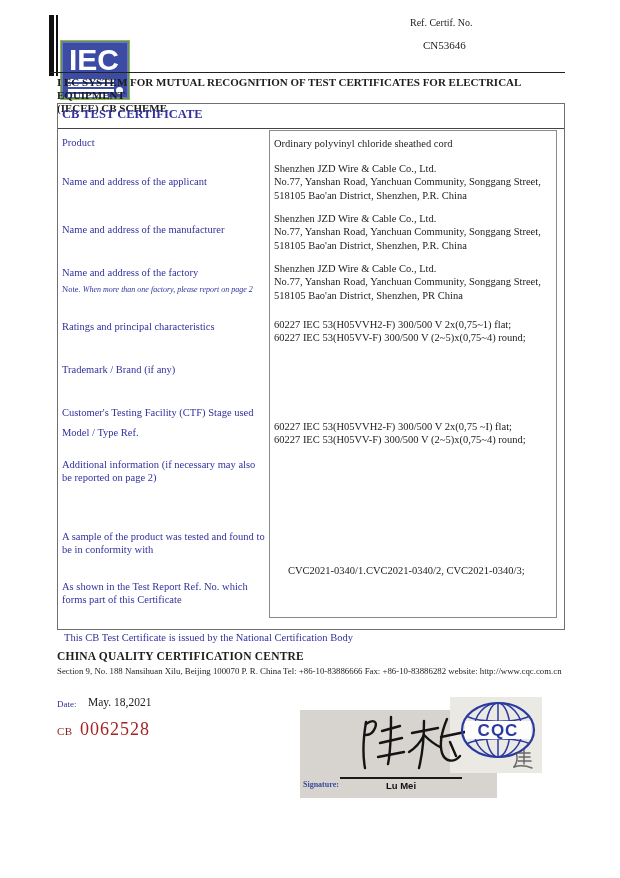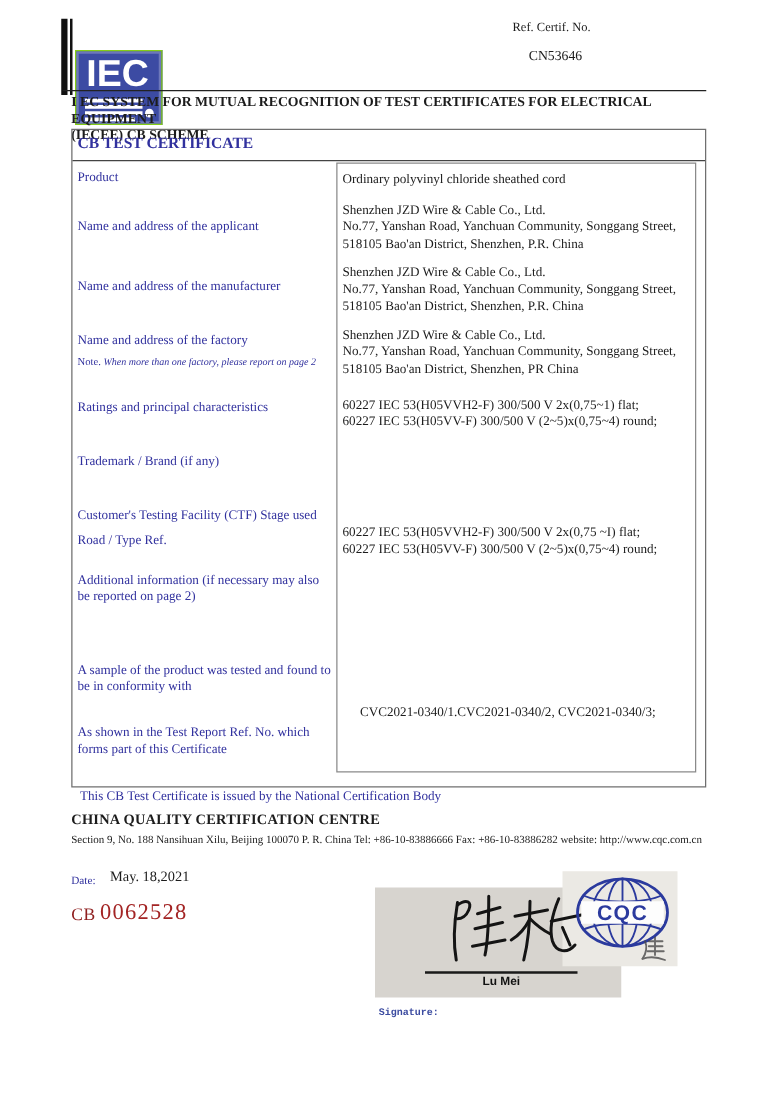--- a/index.html
+++ b/index.html
@@ -53,27 +53,27 @@
   .fnote em{font-size:8px;}
   .fvalue{position:absolute;left:216px;color:var(--ink);font-size:10.5px;line-height:13.4px;width:278px;}
 
   .issued-by{left:64px;top:632px;color:var(--blue);font-size:10.5px;}
   .ncb-name{left:57px;top:650px;font-weight:bold;font-size:11.5px;letter-spacing:.2px;}
   .ncb-address{left:57px;top:666px;font-size:8.8px;color:#222;}
 
   .date-label{left:57px;top:699px;color:var(--blue);font-size:9px;}
   .date-value{left:88px;top:696px;font-size:11.5px;}
 
-  .cb-prefix{left:57px;top:725px;color:var(--red-dark);font-size:14px;letter-spacing:.5px;}
+  .cb-prefix{left:57px;top:725px;color:var(--red-dark);font-size:11px;letter-spacing:.5px;}
   .cb-number{left:80px;top:719px;color:var(--red);font-size:18px;letter-spacing:1px;}
 
   
   .sig-scan{left:300px;top:710px;width:197px;height:88px;background:#d7d4cf;}
   .cqc-patch{left:450px;top:697px;width:92px;height:76px;background:#ebe9e4;}
-  .sig-label{left:303px;top:806px;color:#3b4ba0;font-family:Liberation Mono, monospace;font-size:8px;font-weight:bold;}
+  .sig-label{left:303px;top:780px;color:#3b4ba0;font-family:Liberation Serif, serif;font-size:8px;font-weight:bold;}
   .sig-line{left:340px;top:777px;width:122px;height:1.5px;background:#1a1a1a;}
   .sig-name{left:340px;top:780px;width:122px;text-align:center;font-family:Liberation Sans, sans-serif;font-size:9.5px;color:#111;font-weight:bold;}
   .sig-scribble{left:352px;top:712px;}
   .cqc-logo{left:458px;top:700px;}
   .stamp-char{left:512px;top:748px;opacity:.8;}
 </style>
 </head>
 <body>
 
 <div class="abs iec-spine1"></div>
@@ -103,21 +103,21 @@
   <div class="value-box"></div>
 
   <div class="flabel" style="top:33px">Product</div>
   <div class="flabel" style="top:72px">Name and address of the applicant</div>
   <div class="flabel" style="top:120px">Name and address of the manufacturer</div>
   <div class="flabel" style="top:163px">Name and address of the factory</div>
   <div class="fnote" style="top:180px"><span>Note.</span> <em>When more than one factory, please report on page 2</em></div>
   <div class="flabel" style="top:217px">Ratings and principal characteristics</div>
   <div class="flabel" style="top:260px">Trademark / Brand (if any)</div>
   <div class="flabel" style="top:303px">Customer's Testing Facility (CTF) Stage used</div>
-  <div class="flabel" style="top:323px">Road / Type Ref.</div>
+  <div class="flabel" style="top:323px">Model / Type Ref.</div>
   <div class="flabel" style="top:355px">Additional information (if necessary may also be reported on page 2)</div>
   <div class="flabel" style="top:427px">A sample of the product was tested and found to be in conformity with</div>
   <div class="flabel" style="top:477px">As shown in the Test Report Ref. No. which forms part of this Certificate</div>
 
   <div class="fvalue" style="top:33px">Ordinary polyvinyl chloride sheathed cord</div>
 
   <div class="fvalue" style="top:58px">
     <div>Shenzhen JZD Wire &amp; Cable Co., Ltd.</div>
     <div>No.77, Yanshan Road, Yanchuan Community, Songgang Street,</div>
     <div>518105 Bao'an District, Shenzhen, P.R. China</div>

